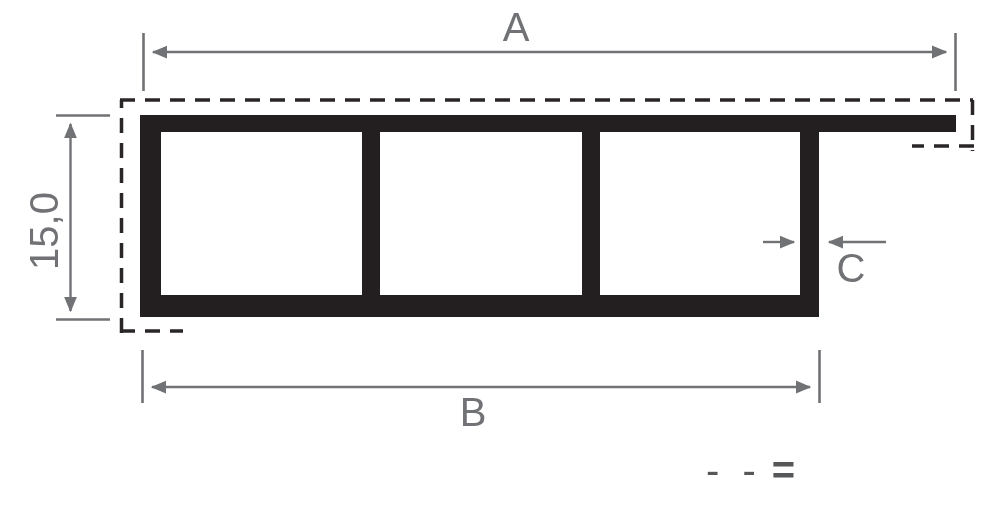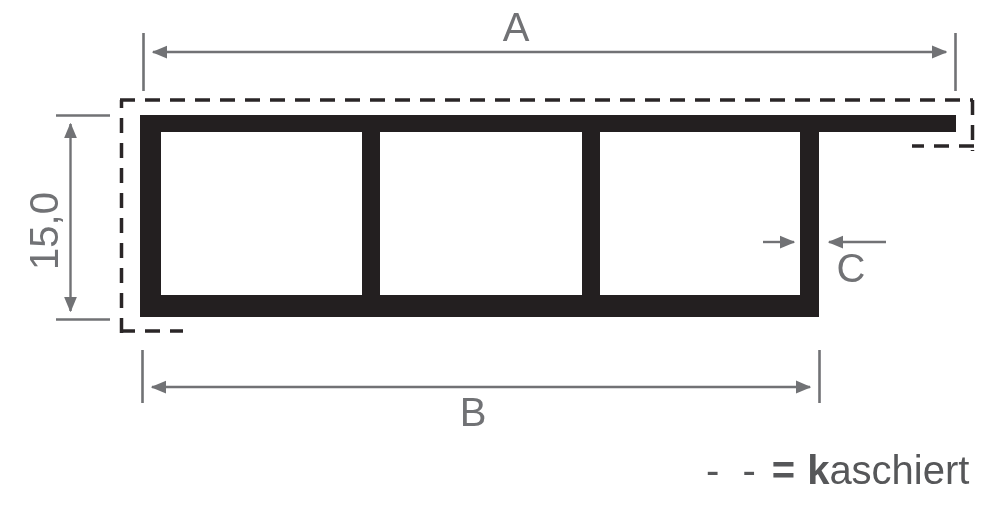--- a/index.html
+++ b/index.html
@@ -106,16 +106,15 @@
 
   <div class="dim-label rotated" style="left:-26px; top:208px; width:140px;">15,0</div>
 
   <div class="dim-label" style="left:433px; top:389px; width:80px;">B</div>
 
   <div class="dim-label" style="left:821px; top:245px; width:60px;">C</div>
 
   <div class="legend">
     <span class="sym">- -</span>
     <span class="eq">=</span>
-    <span><span class="bold-k">k</span><span>aschiert</span></span>
   </div>
 
 </div>
 
 </body></html>

